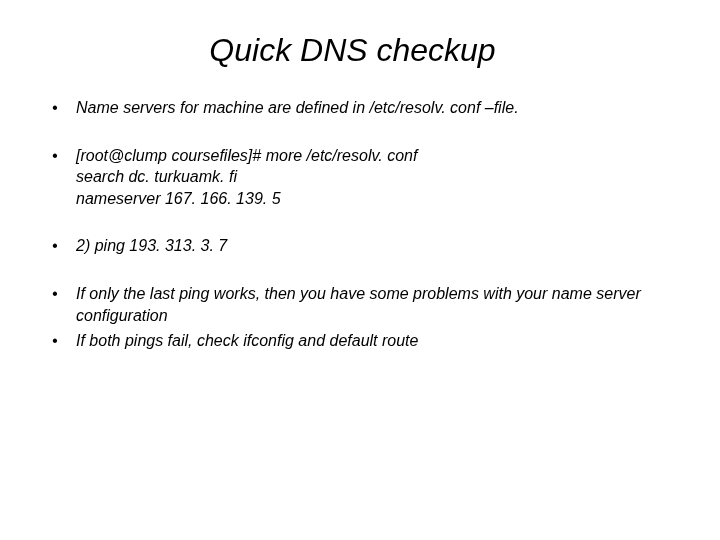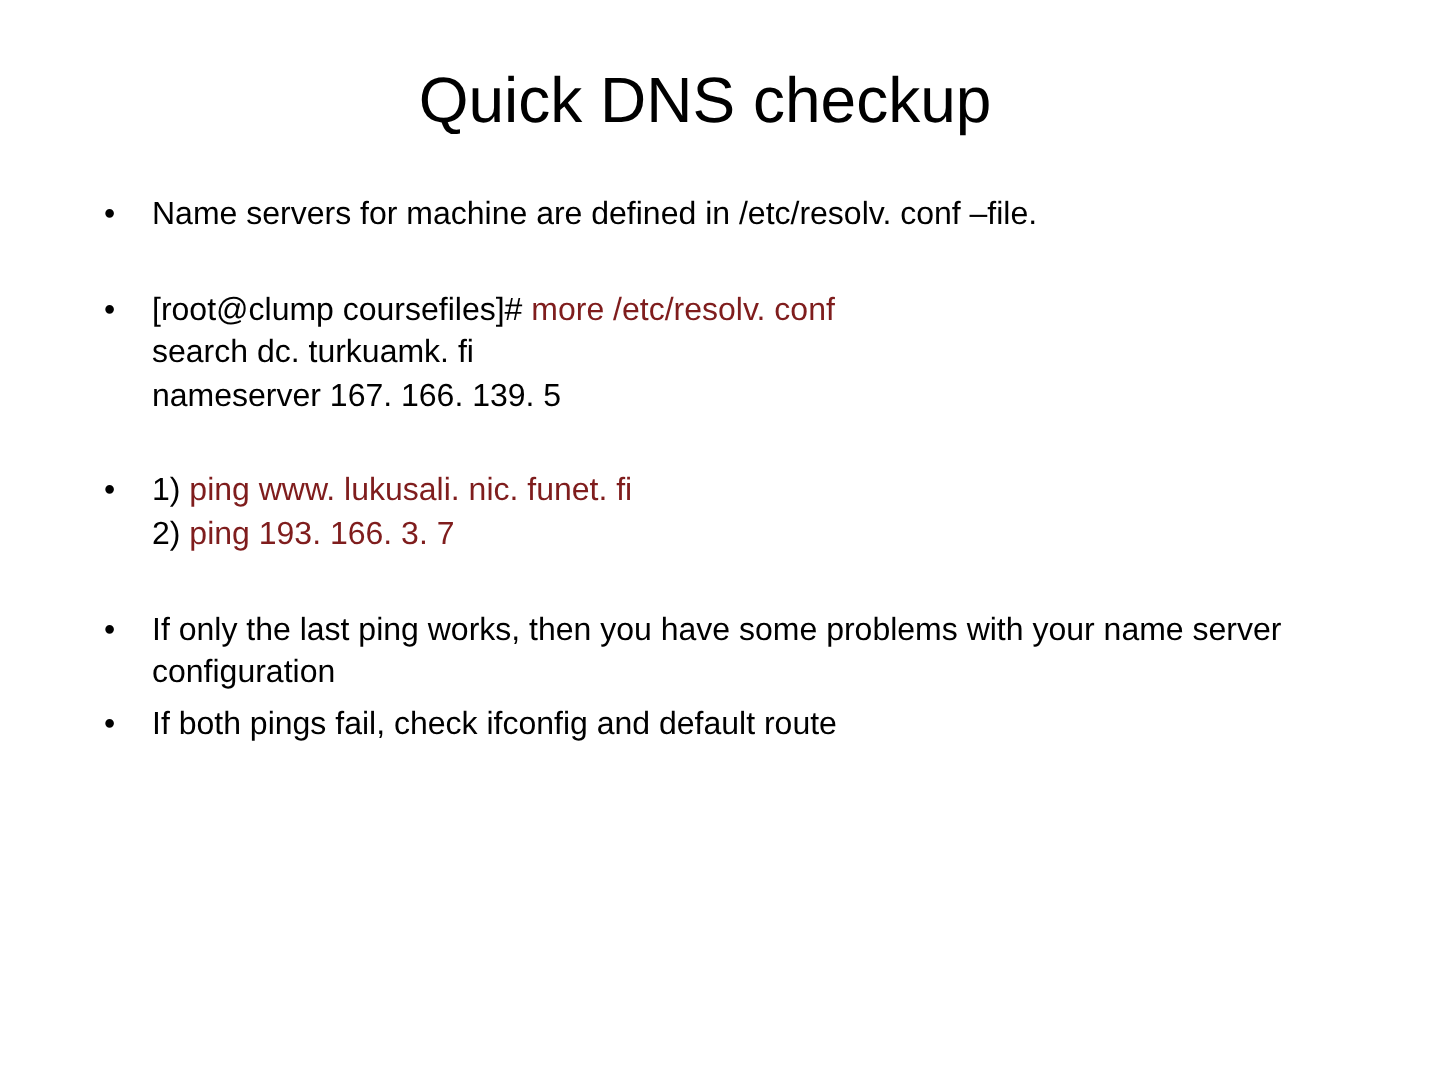--- a/index.html
+++ b/index.html
@@ -9,20 +9,21 @@
     height: 540px;
     background: #fff;
     font-family: Arial, Helvetica, sans-serif;
     color: #000;
   }
   .slide {
     box-sizing: border-box;
     width: 720px;
     height: 540px;
     padding: 24px 63px 24px 48px;
+    font-style: italic;
   }
   .title {
     text-align: center;
     font-size: 32px;
     font-weight: 400;
     margin: 8px 0 28px 0;
   }
   ul.bullets {
     list-style: none;
     padding: 0;
@@ -38,21 +39,21 @@
   ul.bullets > li.tight {
     margin-bottom: 4px;
   }
   ul.bullets > li::before {
     content: "•";
     position: absolute;
     left: 4px;
     top: 0;
     font-size: 16px;
   }
-  .cmd { color: #7f1d1d; text-align: center; }
+  .cmd { color: #000000; text-align: center; }
   .sub { display: block; }
 </style>
 </head>
 <body>
 
 <div class="slide">
   <div class="title">Quick DNS checkup</div>
 
   <ul class="bullets">
 
@@ -60,22 +61,21 @@
       <span>Name servers for machine are defined in /etc/resolv. conf –file.</span>
     </li>
 
     <li>
       <span>[root@clump coursefiles]# </span><span class="cmd">more /etc/resolv. conf</span>
       <span class="sub">search dc. turkuamk. fi</span>
       <span class="sub">nameserver 167. 166. 139. 5</span>
     </li>
 
     <li>
-      <span class="sub"><span>1) </span><span class="cmd">ping www. lukusali. nic. funet. fi</span></span>
-      <span class="sub"><span>2) </span><span class="cmd">ping 193. 166. 3. 7</span></span>
+      <span class="sub"><span>2) </span><span class="cmd">ping 193. 313. 3. 7</span></span>
     </li>
 
     <li class="tight">
       <span>If only the last ping works, then you have some problems with your name server configuration</span>
     </li>
     <li class="tight">
       <span>If both pings fail, check ifconfig and default route</span>
     </li>
 
   </ul>

